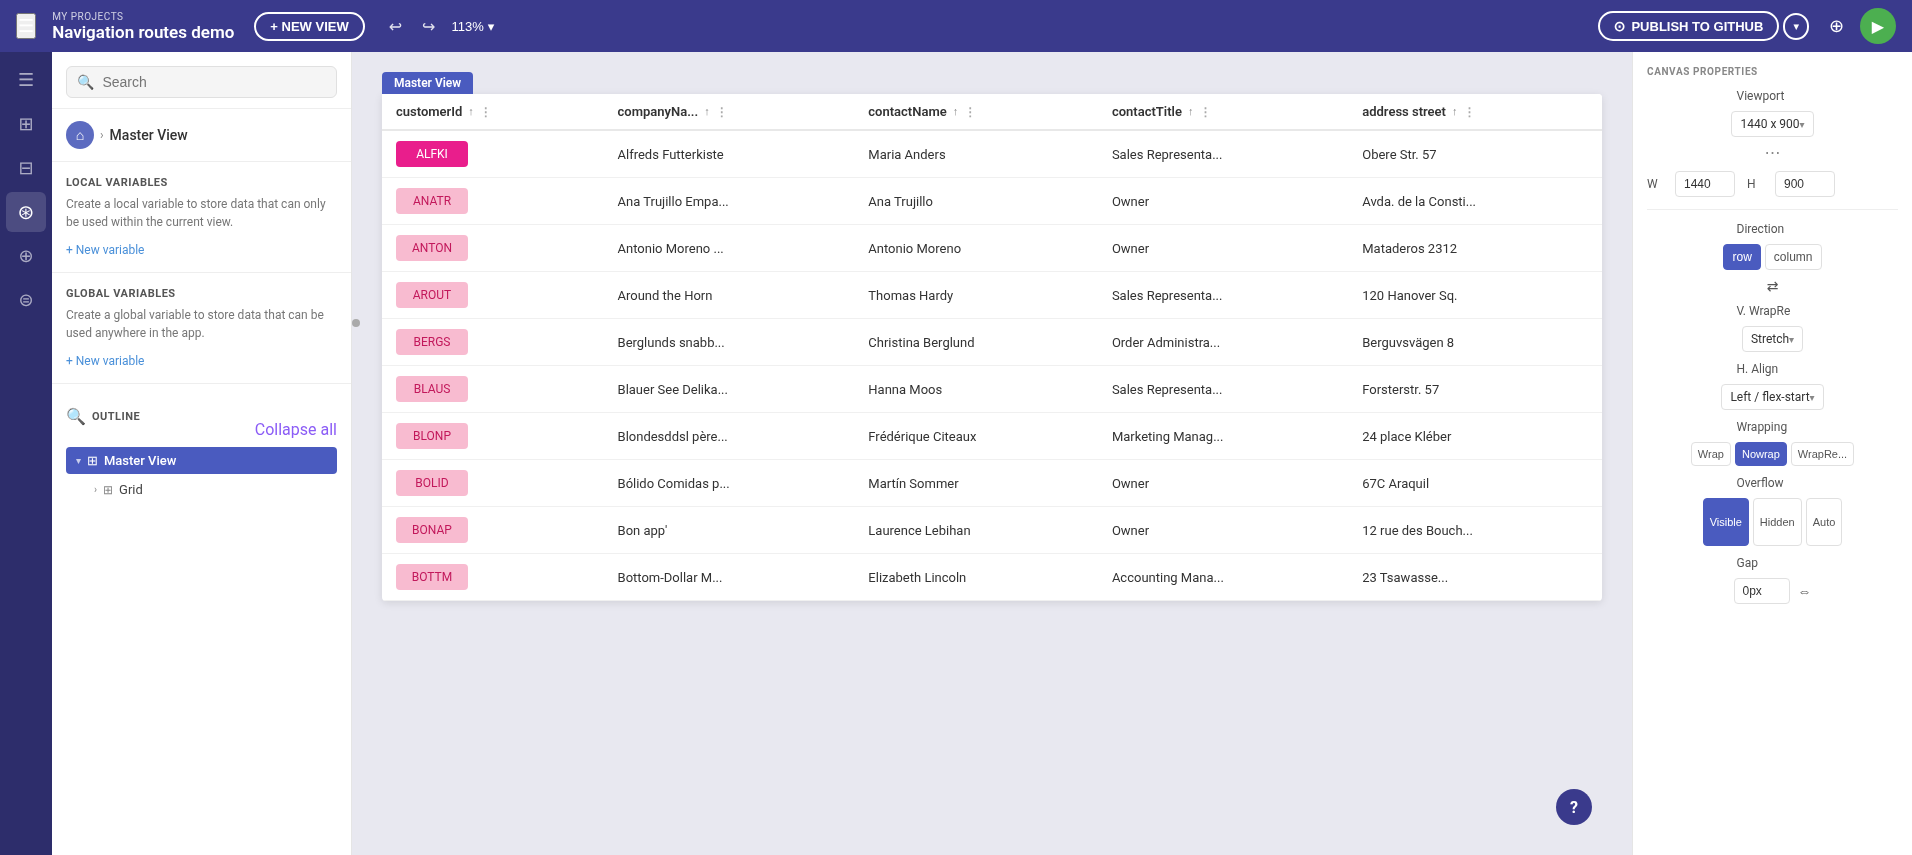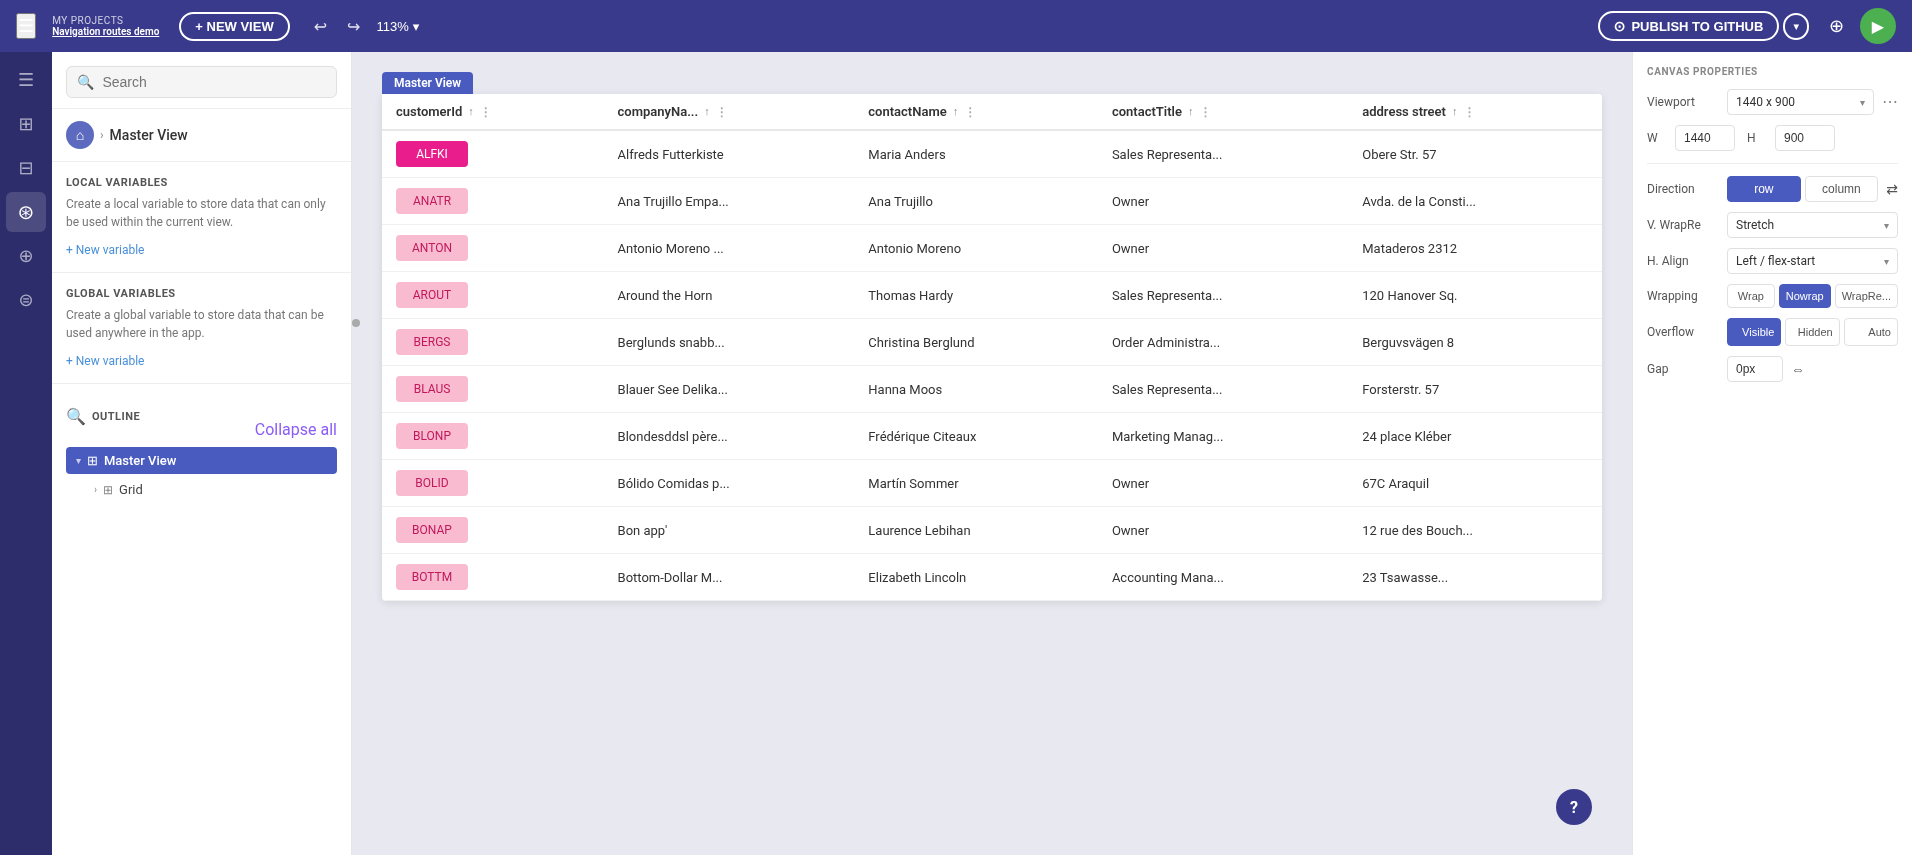--- a/index.html
+++ b/index.html
@@ -13,21 +13,21 @@
       align-items: center;
       padding: 0 16px;
       gap: 12px;
       position: fixed;
       top: 0; left: 0; right: 0;
       z-index: 100;
     }
     .topbar-menu-icon { color: white; font-size: 18px; cursor: pointer; margin-right: 4px; }
     .topbar-project-info { display: flex; flex-direction: column; color: white; margin-right: 8px; }
     .topbar-project-label { font-size: 10px; text-transform: uppercase; opacity: 0.75; letter-spacing: 0.5px; }
-    .topbar-project-name { font-size: 10px; font-weight: 600; text-decoration: underline; }
+    .topbar-project-name { font-size: 17px; font-weight: 600; }
     .topbar-new-view-btn {
       background: transparent;
       border: 2px solid white;
       color: white;
       border-radius: 20px;
       padding: 5px 14px;
       font-size: 13px;
       font-weight: 600;
       cursor: pointer;
       margin-right: 8px;
@@ -325,20 +325,21 @@
       color: #888;
       letter-spacing: 0.6px;
       margin-bottom: 12px;
     }
 
     .rp-row {
       display: flex;
       align-items: center;
       margin-bottom: 10px;
       gap: 8px;
+      flex-direction: column;
     }
     .rp-label {
       font-size: 12px;
       color: #555;
       width: 72px;
       flex-shrink: 0;
     }
     .rp-select-box {
       flex: 1;
       border: 1px solid #e0e0e0;
@@ -440,21 +441,21 @@
     .wrap-btn.inactive { background: white; color: #555; }
 
     
     .overflow-btn-group {
       display: flex;
       gap: 4px;
       flex: 1;
     }
     .overflow-btn {
       flex: 1;
-      padding: 7px 6px;
+      padding: 17px 6px;
       border-radius: 4px;
       border: 1px solid #e0e0e0;
       font-size: 11px;
       cursor: pointer;
       text-align: right;
     }
     .overflow-btn.active-blue {
       background: #4a5bbf;
       color: white;
       border-color: #4a5bbf;

